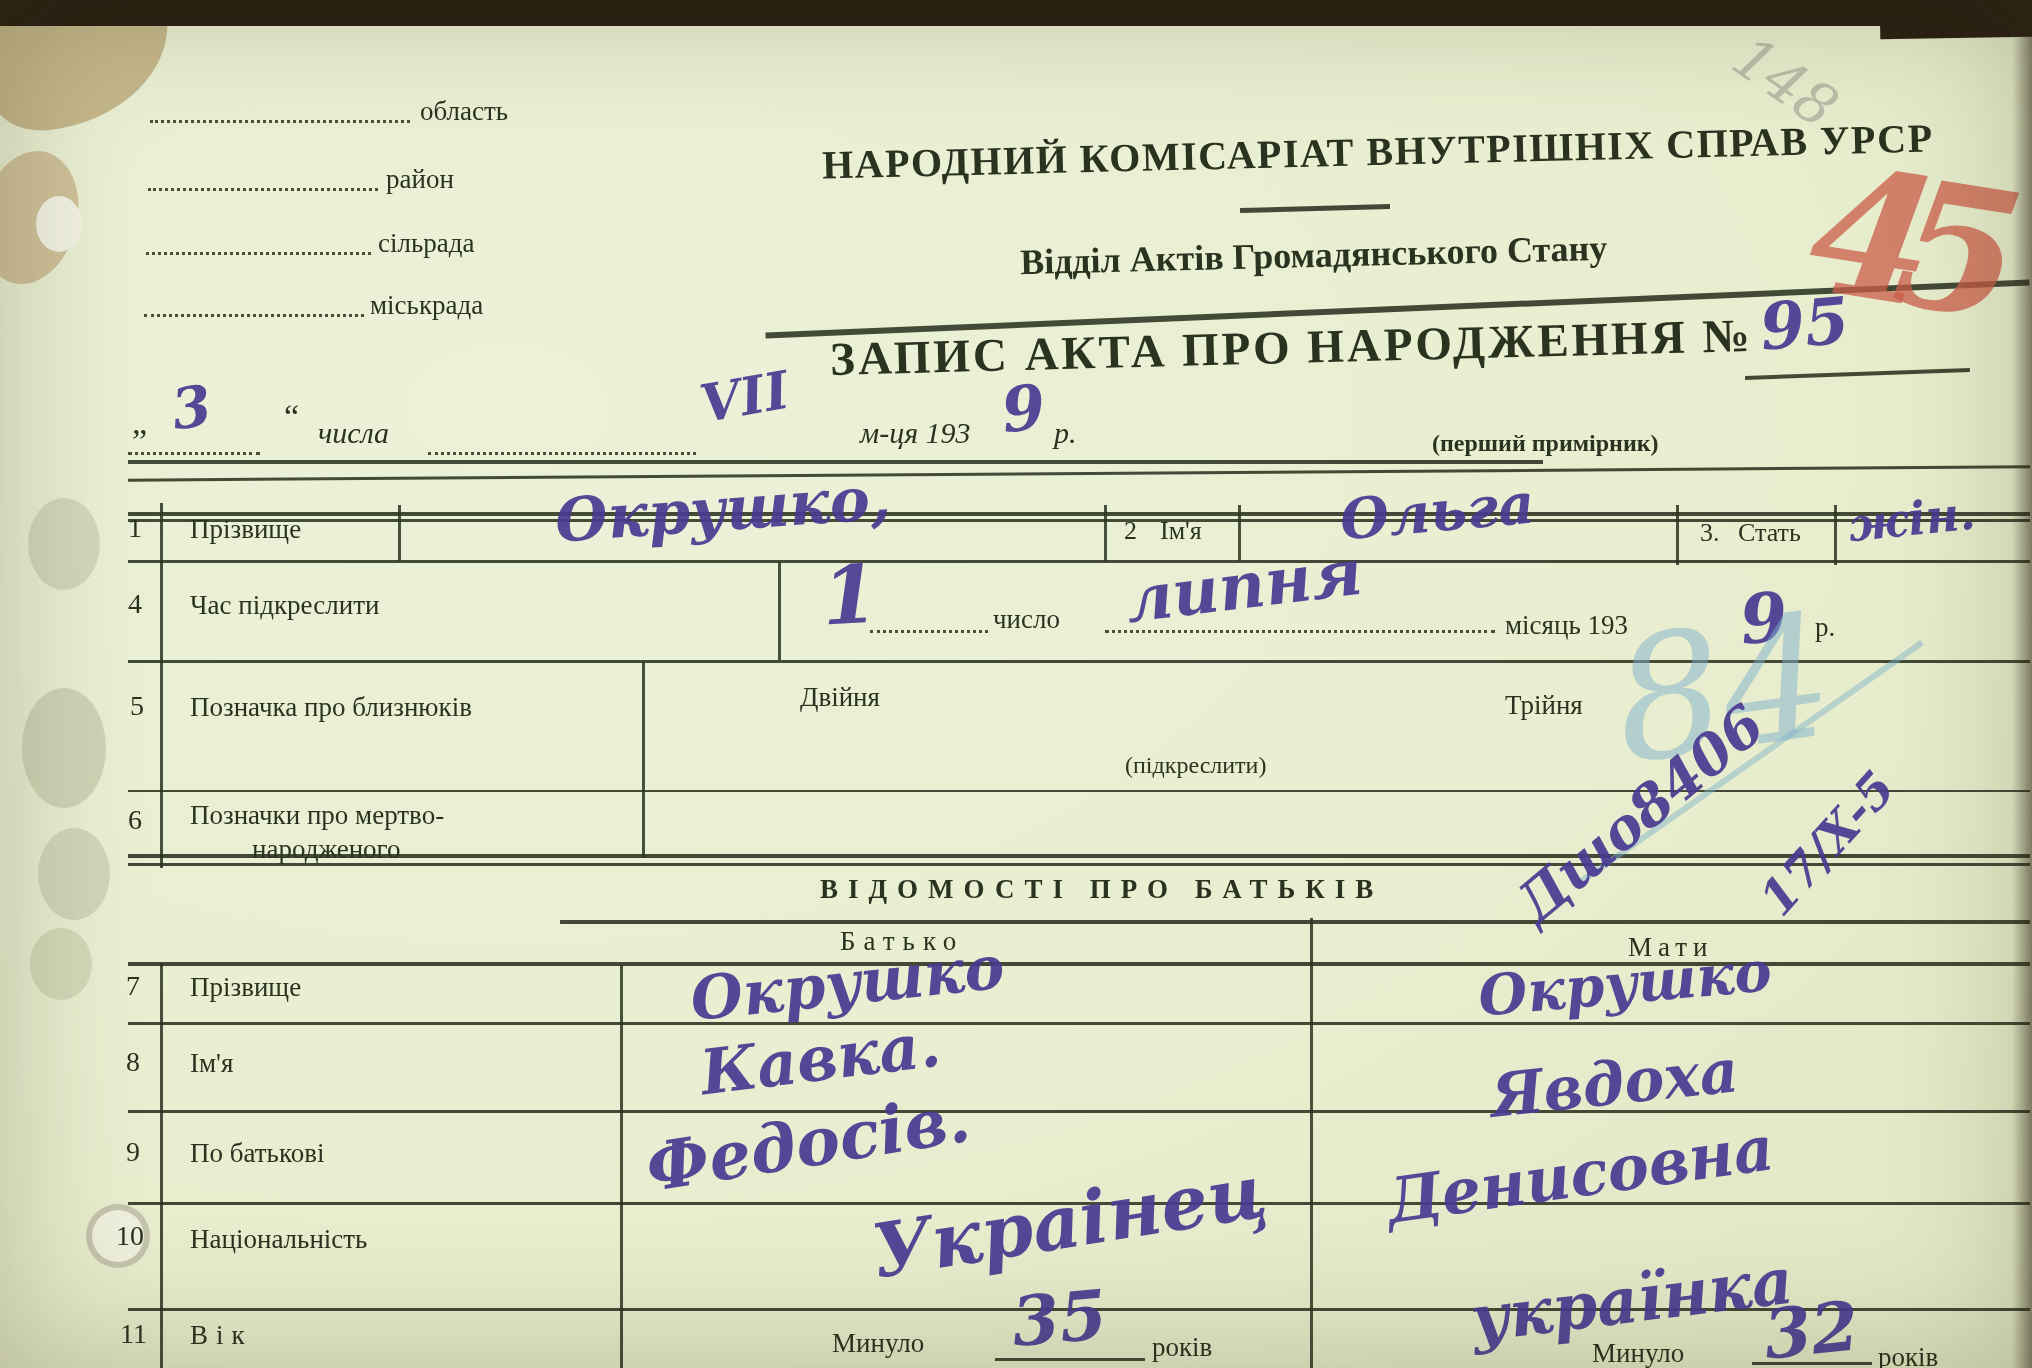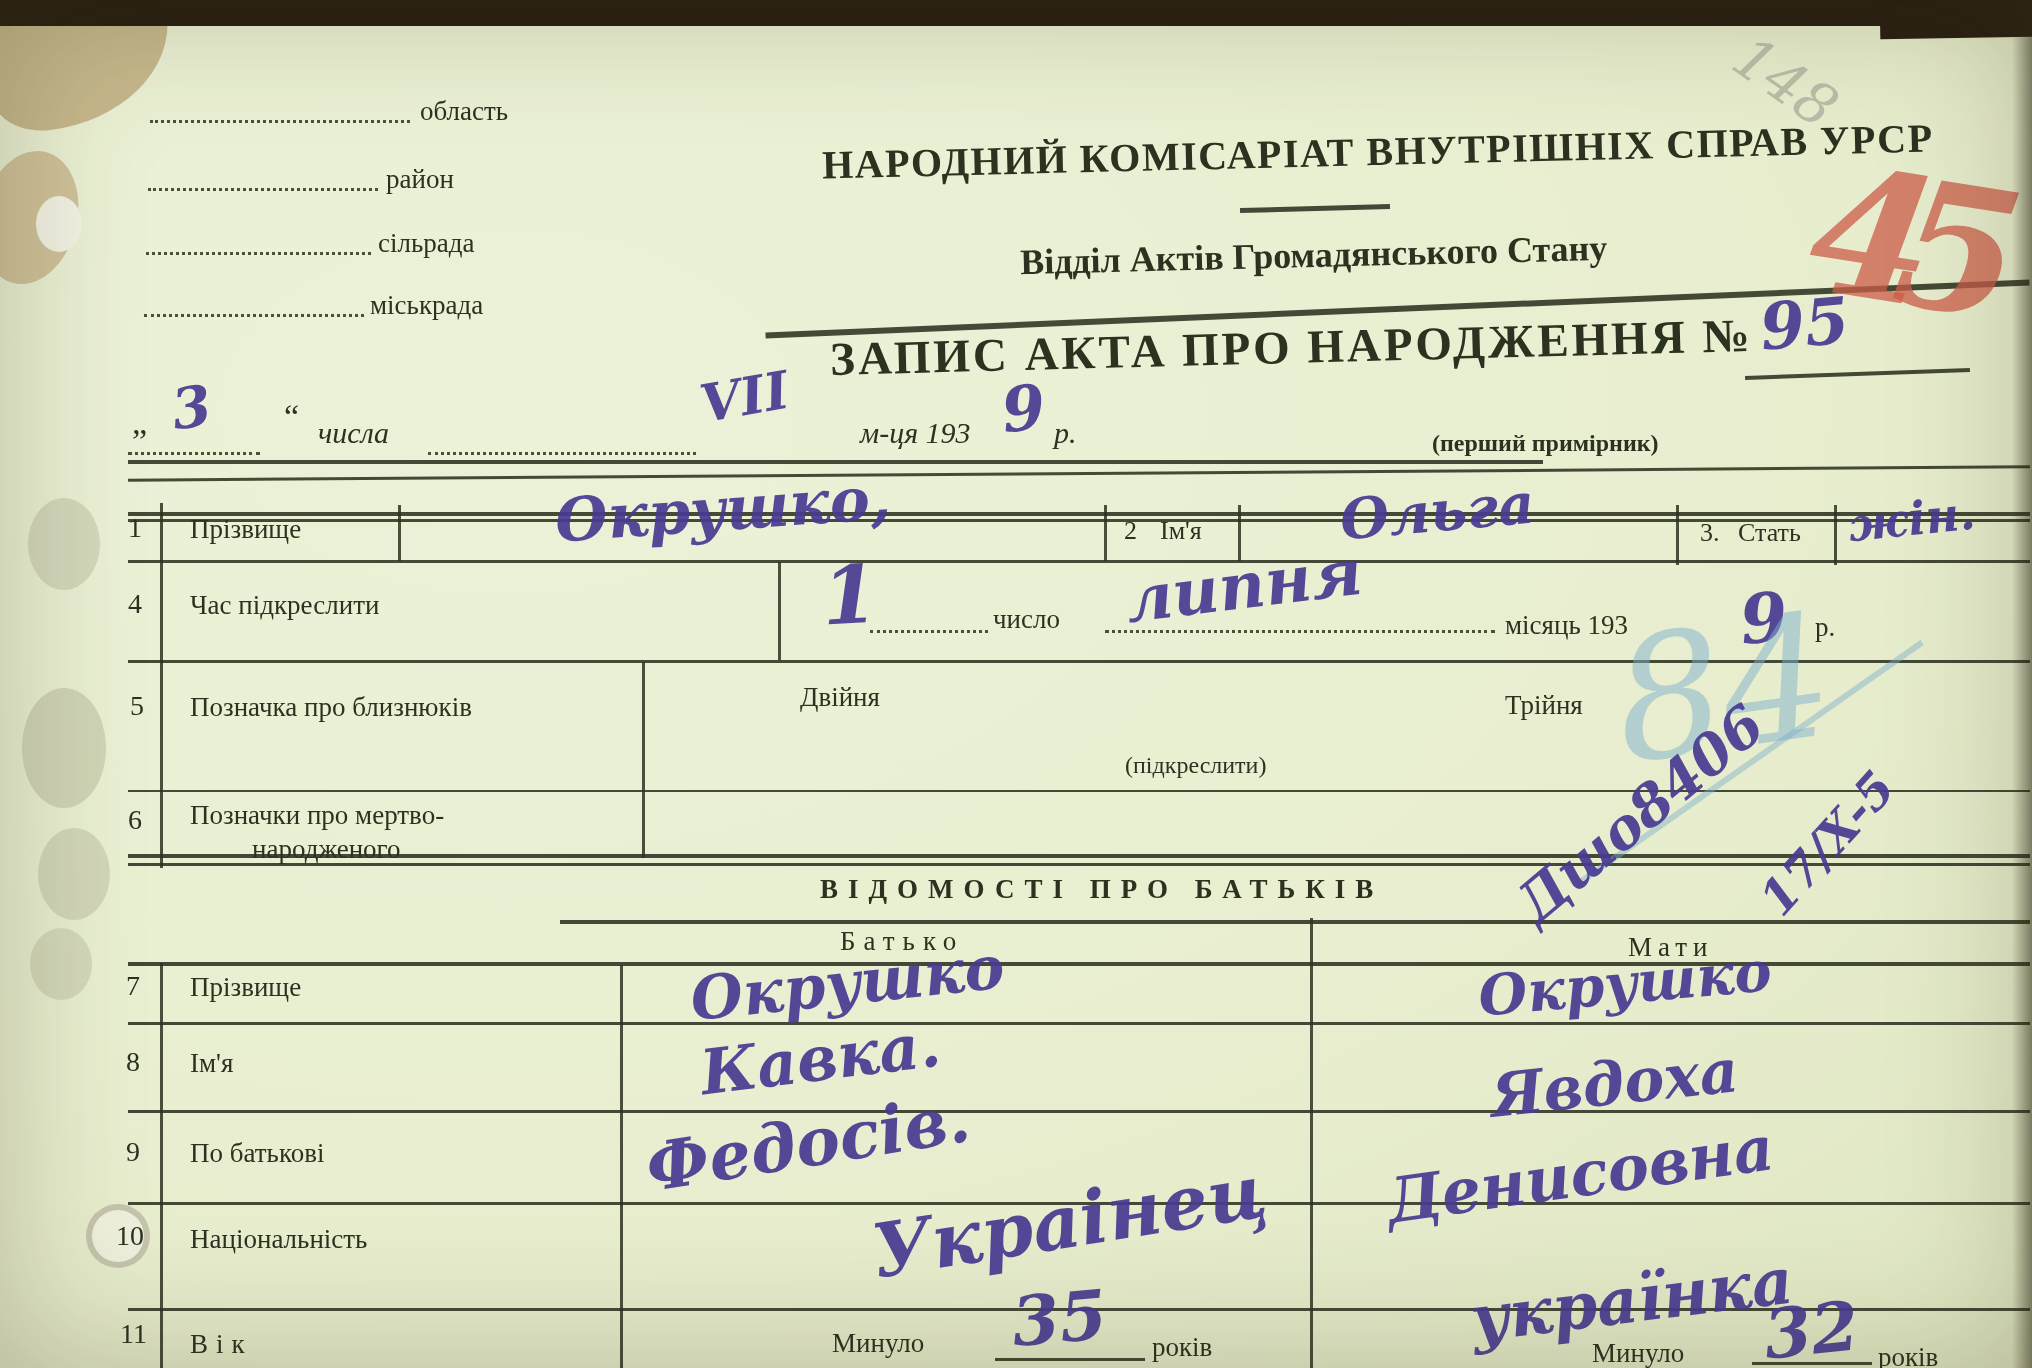--- a/index.html
+++ b/index.html
@@ -146,21 +146,21 @@
   <div class="abs ink" style="left:1385px;top:1138px;font-size:62px;transform:rotate(-8deg);">Денисовна</div>
   <div class="abs hl" style="left:128px;top:1202px;width:1902px;height:3px;"></div>
 
   <div class="abs print" style="left:116px;top:1220px;font-size:28px;">10</div>
   <div class="abs print" style="left:190px;top:1224px;font-size:27px;text-align:center;">Національність</div>
   <div class="abs ink" style="left:870px;top:1178px;font-size:74px;transform:rotate(-9deg);">Украінец</div>
   <div class="abs ink" style="left:1470px;top:1262px;font-size:64px;transform:rotate(-7deg);">українка</div>
   <div class="abs hl" style="left:128px;top:1308px;width:1902px;height:3px;"></div>
 
   <div class="abs print" style="left:120px;top:1318px;font-size:28px;">11</div>
-  <div class="abs print" style="left:190px;top:1320px;font-size:27px;letter-spacing:8px;margin-top:9px;">Вік</div>
+  <div class="abs print" style="left:190px;top:1320px;font-size:27px;letter-spacing:8px;">Вік</div>
   <div class="abs print" style="left:832px;top:1328px;font-size:27px;">Минуло</div>
   <div class="abs hl" style="left:995px;top:1358px;width:150px;height:3px;"></div>
   <div class="abs ink" style="left:1012px;top:1278px;font-size:68px;transform:rotate(-5deg);">35</div>
   <div class="abs print" style="left:1152px;top:1332px;font-size:27px;">років</div>
   <div class="abs print" style="left:1592px;top:1338px;font-size:27px;">Минуло</div>
   <div class="abs hl" style="left:1752px;top:1362px;width:120px;height:3px;"></div>
   <div class="abs ink" style="left:1764px;top:1290px;font-size:68px;transform:rotate(-6deg);">32</div>
   <div class="abs print" style="left:1878px;top:1342px;font-size:27px;">років</div>
 
   <div class="abs margin-note" style="left:1615px;top:590px;font-size:170px;color:rgba(125,175,205,.5);font-family:'DejaVu Serif',serif;font-style:italic;transform:rotate(-8deg);">84</div>

